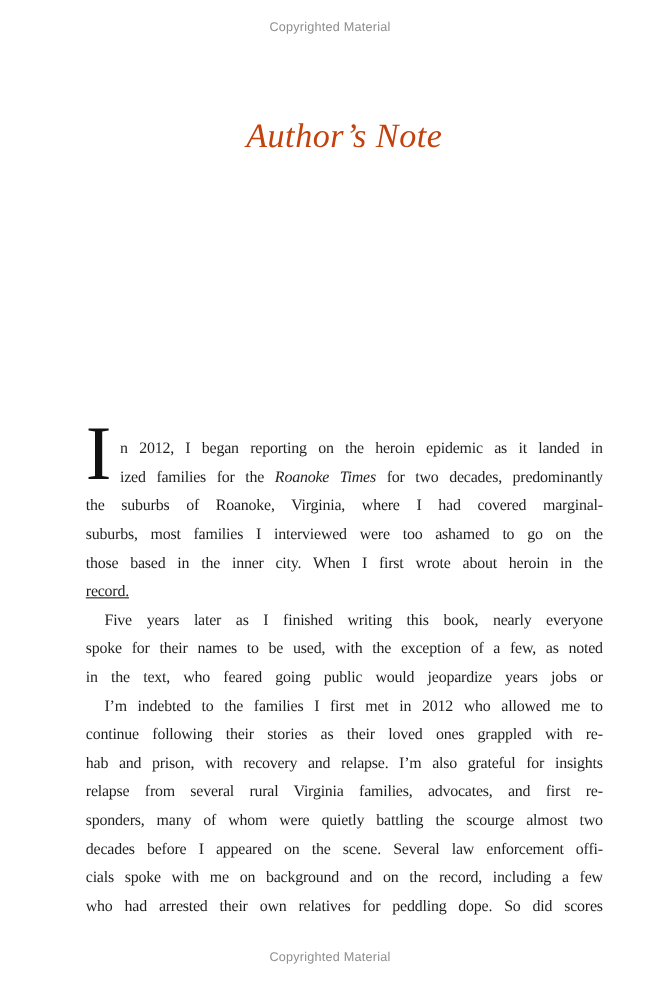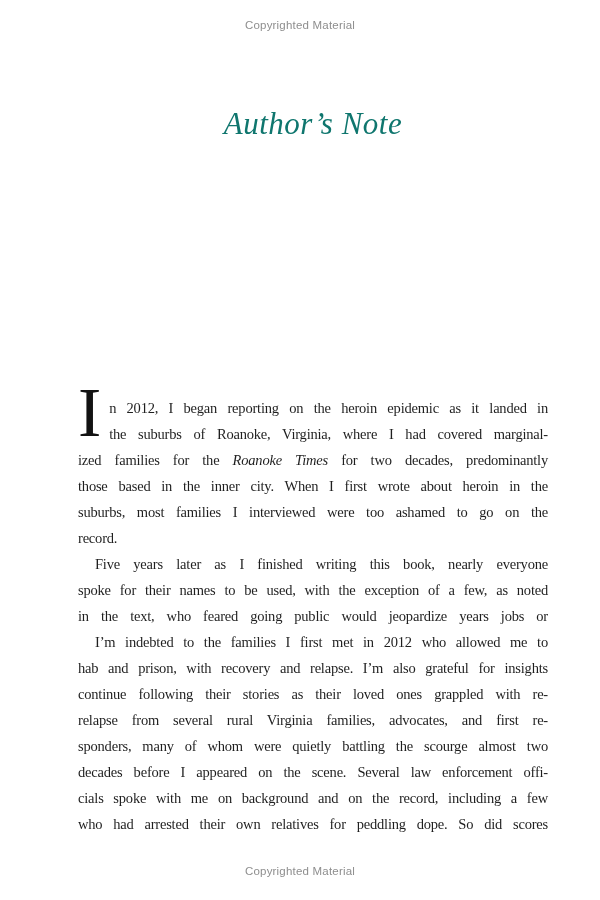--- a/index.html
+++ b/index.html
@@ -28,39 +28,40 @@
   .copyright.bottom { top: 865px; }
   .title {
     position: absolute;
     top: 106px;
     left: 78px;
     width: 470px;
     text-align: center;
     font-style: italic;
     font-weight: normal;
     font-size: 31px;
-    color: #0f766e;
+    color: #c2410c;
     letter-spacing: 0.5px;
   }
   .body-text {
     position: absolute;
     top: 395px;
     left: 78px;
     width: 470px;
     font-size: 14.5px;
     line-height: 26px;
     letter-spacing: -0.2px;
   }
   .line {
     text-align: justify;
     text-align-last: justify;
   }
   .line.no-just {
     text-align: center;
     text-align-last: left;
+    text-decoration: underline;
   }
   .para.indent .line:first-child { text-indent: 17px; }
   .dropcap {
     float: left;
     font-family: "Liberation Serif", "DejaVu Serif", serif;
     font-size: 70px;
     line-height: 36px;
     height: 51px;
     margin: 0 8px 0 0;
     color: #121212;
@@ -72,35 +73,35 @@
 
 <div class="page">
   <div class="copyright top">Copyrighted Material</div>
 
   <h1 class="title">Author’s Note</h1>
 
   <div class="body-text">
       <div class="para">
         <span class="dropcap">I</span>
         <div class="line"><span>n 2012, I began reporting on the heroin epidemic as it landed in</span></div>
+        <div class="line"><span>ized families for the </span><span class="it">Roanoke Times</span><span> for two decades, predominantly</span></div>
         <div class="line"><span>the suburbs of Roanoke, Virginia, where I had covered marginal-</span></div>
-        <div class="line"><span>ized families for the </span><span class="it">Roanoke Times</span><span> for two decades, predominantly</span></div>
+        <div class="line"><span>suburbs, most families I interviewed were too ashamed to go on the</span></div>
         <div class="line"><span>those based in the inner city. When I first wrote about heroin in the</span></div>
-        <div class="line"><span>suburbs, most families I interviewed were too ashamed to go on the</span></div>
         <div class="line no-just"><span>record.</span></div>
       </div>
       <div class="para indent">
         <div class="line"><span>Five years later as I finished writing this book, nearly everyone</span></div>
         <div class="line"><span>spoke for their names to be used, with the exception of a few, as noted</span></div>
         <div class="line"><span>in the text, who feared going public would jeopardize years jobs or</span></div>
       </div>
       <div class="para indent">
         <div class="line"><span>I’m indebted to the families I first met in 2012 who allowed me to</span></div>
+        <div class="line"><span>continue following their stories as their loved ones grappled with re-</span></div>
         <div class="line"><span>hab and prison, with recovery and relapse. I’m also grateful for insights</span></div>
-        <div class="line"><span>continue following their stories as their loved ones grappled with re-</span></div>
         <div class="line"><span>relapse from several rural Virginia families, advocates, and first re-</span></div>
         <div class="line"><span>sponders, many of whom were quietly battling the scourge almost two</span></div>
         <div class="line"><span>decades before I appeared on the scene. Several law enforcement offi-</span></div>
         <div class="line"><span>cials spoke with me on background and on the record, including a few</span></div>
         <div class="line"><span>who had arrested their own relatives for peddling dope. So did scores</span></div>
       </div>
     </div>
 
   <div class="copyright bottom">Copyrighted Material</div>
 </div>

